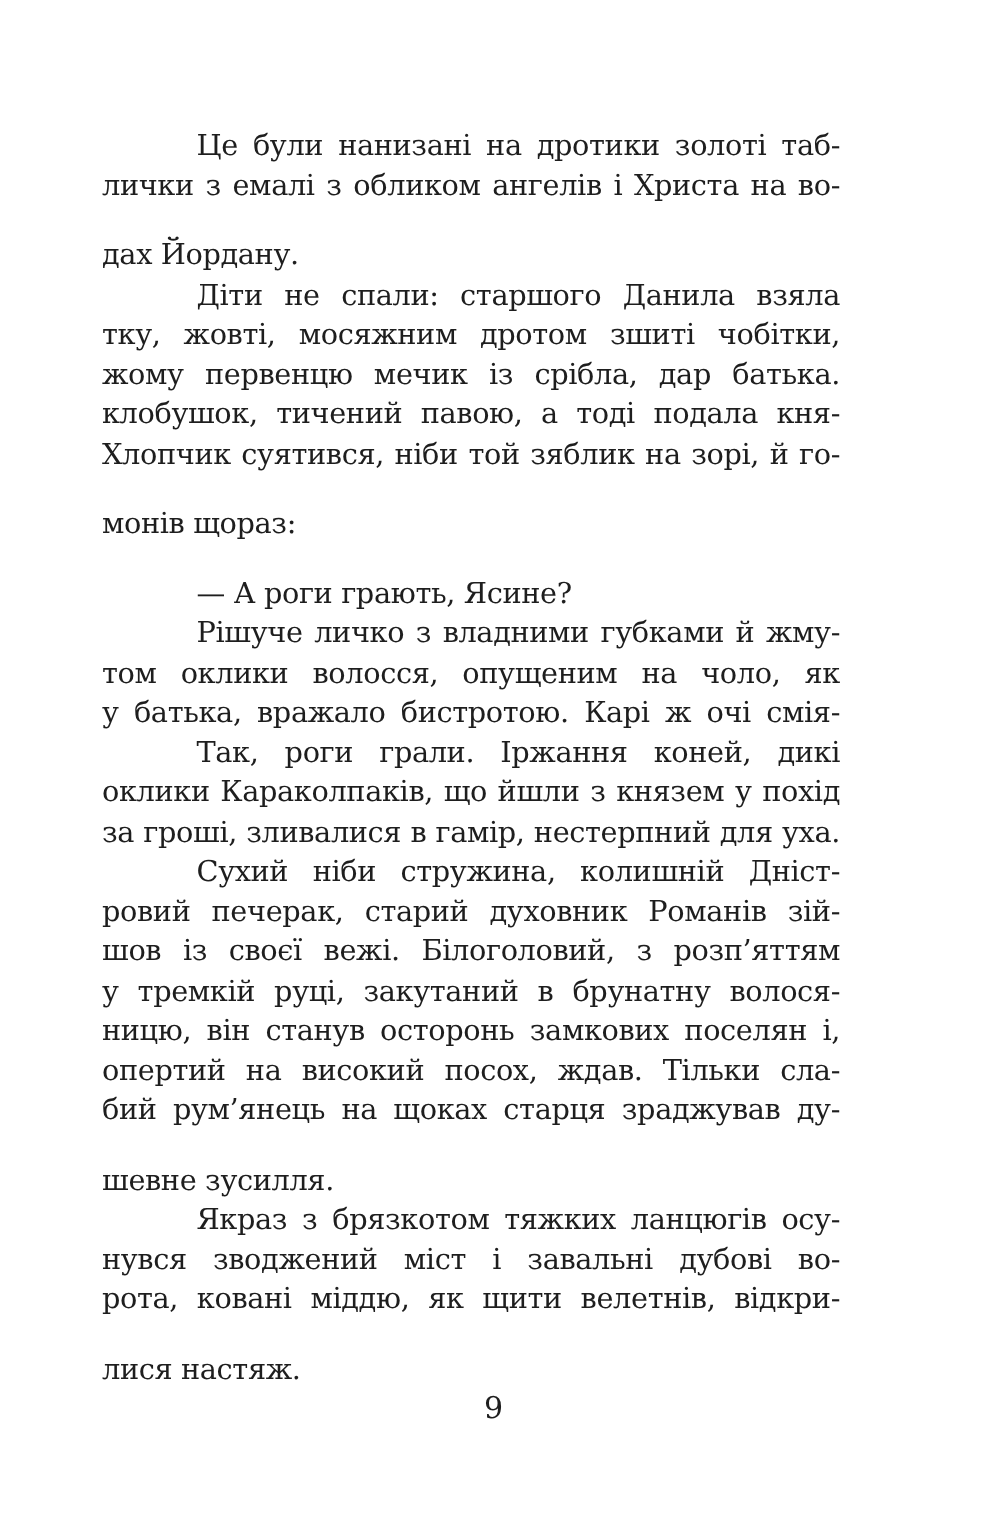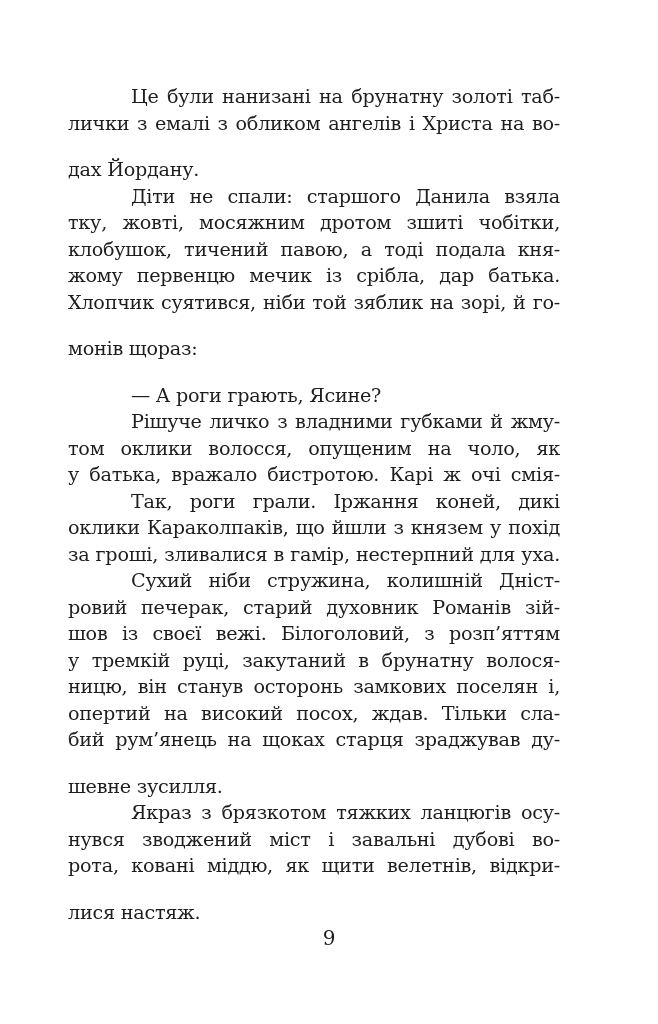--- a/index.html
+++ b/index.html
@@ -20,29 +20,29 @@
     position: absolute; top: 926px; left: 0; width: 658px; text-align: center;
     font-family: "DejaVu Serif", "Liberation Serif", serif;
     font-size: 20px; color: #1e1e1e;
   }
 </style>
 </head>
 <body>
 
 <div class="page">
   <div>
-    <span class="line indent">Це були нанизані на брунатну золоті таб-</span>
+    <span class="line indent">Це були нанизані на дротики золоті таб-</span>
     <span class="line">лички з емалі з обликом ангелів і Христа на во-</span>
     <span class="line last">дах Йордану.</span>
   </div>
   <div>
     <span class="line indent">Діти не спали: старшого Данила взяла</span>
     <span class="line">тку, жовті, мосяжним дротом зшиті чобітки,</span>
+    <span class="line">жому первенцю мечик із срібла, дар батька.</span>
     <span class="line">клобушок, тичений павою, а тоді подала кня-</span>
-    <span class="line">жому первенцю мечик із срібла, дар батька.</span>
     <span class="line">Хлопчик суятився, ніби той зяблик на зорі, й го-</span>
     <span class="line last">монів щораз:</span>
   </div>
   <div>
     <span class="line indent last">— А роги грають, Ясине?</span>
   </div>
   <div>
     <span class="line indent">Рішуче личко з владними губками й жму-</span>
     <span class="line">том оклики волосся, опущеним на чоло, як</span>
     <span class="line">у батька, вражало бистротою. Карі ж очі смія-</span>

